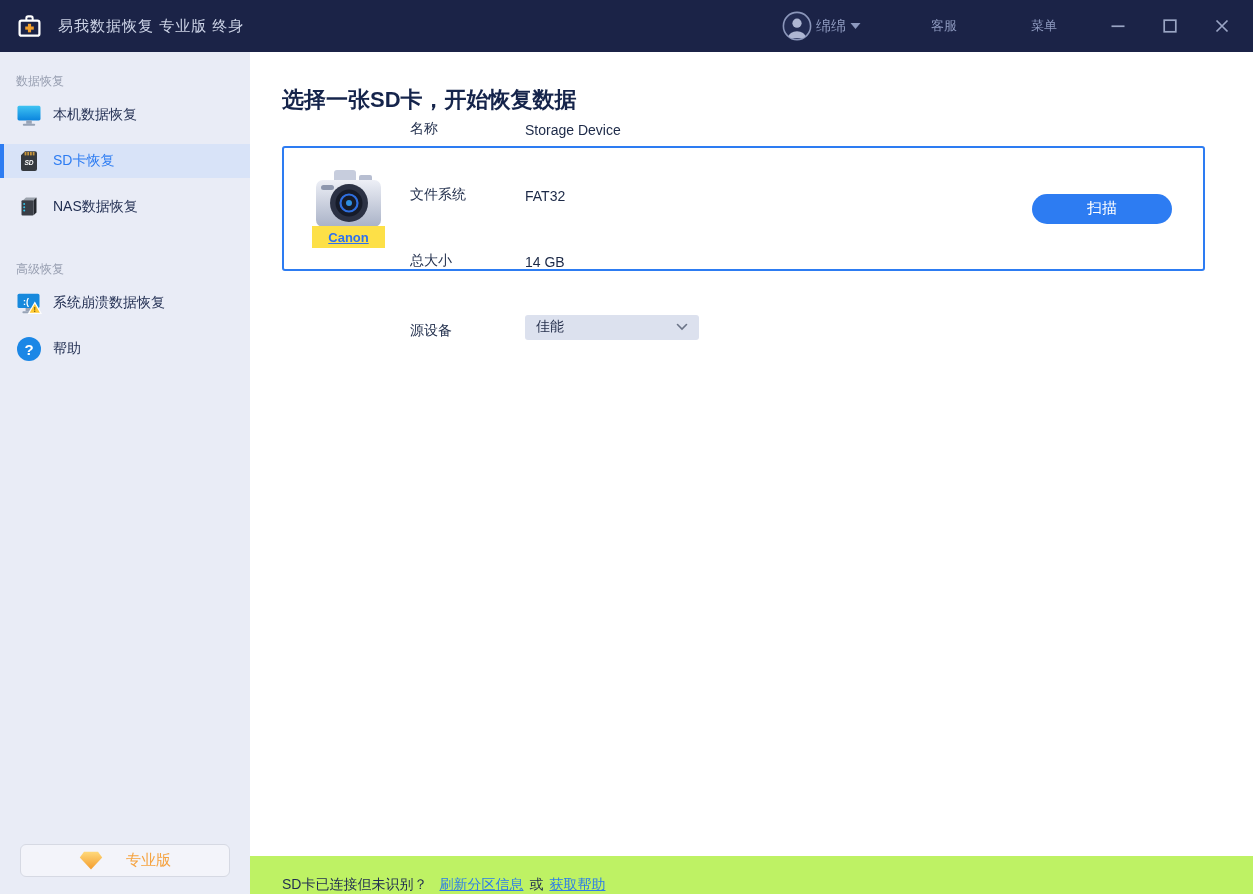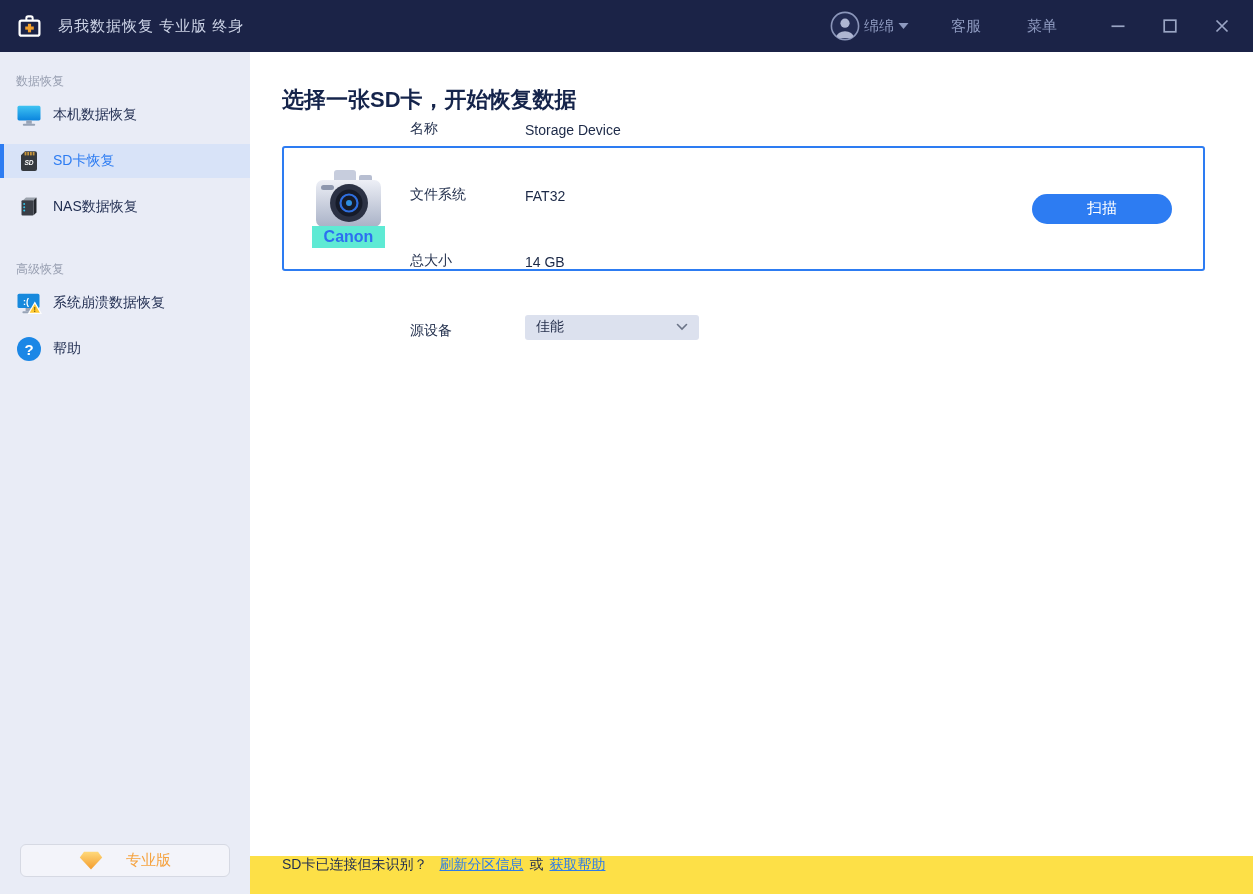--- a/index.html
+++ b/index.html
@@ -7,21 +7,21 @@
   body { font-family:"Liberation Sans","DejaVu Sans",sans-serif; background:#fff; }
   .window { width:1253px; height:894px; display:flex; flex-direction:column; }
 
   
   .titlebar { flex:0 0 52px; background:#1b2347; display:flex; align-items:center; padding:0 10px 0 14px; }
   .app-logo { width:30px; height:30px; display:flex; align-items:center; justify-content:center; }
   .app-title { color:#ccd3e6; font-size:15px; margin-left:14px; letter-spacing:1px; }
   .tb-right { margin-left:auto; display:flex; align-items:center; color:#8d99bf; }
   .account { display:flex; align-items:center; gap:4px; margin-right:42px; cursor:pointer; }
   .account .uname { font-size:15px; }
-  .tb-link { font-size:15px; margin-right:46px; cursor:pointer; }
+  .tb-link { font-size:13px; margin-right:46px; cursor:pointer;margin-left:28px; }
   .win-btn { width:30px; height:30px; display:flex; align-items:center; justify-content:center; margin-right:22px; color:#9aa5c4; cursor:pointer; }
   .win-btn:last-child { margin-right:6px; }
 
   
   .app-body { flex:1; display:flex; min-height:0; }
 
   
   .sidebar { flex:0 0 250px; width:250px; background:#e9ecf6; display:flex; flex-direction:column; padding-top:12px; }
   .section-label { font-size:12px; color:#99a0b2; padding:0 16px; height:18px; line-height:18px; margin:24px 0 8px; }
   .section-label.first { margin-top:8px; }
@@ -33,32 +33,32 @@
   .sidebar-spacer { flex:1; }
   .pro-btn { margin:0 20px 17px; height:33px; border:1px solid #d6d9e3; border-radius:6px; background:rgba(255,255,255,0.45); display:flex; align-items:center; justify-content:center; gap:23px; color:#f5a340; font-size:15px; cursor:pointer; }
 
   
   .main-col { flex:1; display:flex; flex-direction:column; background:#fff; min-width:0; }
   .main-content { flex:1; padding:33px 48px 0 32px; }
   .heading { font-size:22px; font-weight:600; color:#15244b; margin-bottom:31px; }
 
   .device-card { border:2px solid #2d7cf2; border-radius:3px; height:125px; display:flex; align-items:center; padding:0 31px 0 28px; background:#fff; cursor:pointer; }
   .device-visual { width:73px; flex:0 0 73px; display:flex; flex-direction:column; align-items:center; margin-right:25px; }
-  .brand-chip { width:73px; height:22px; background:#5eead4; color:#2d6ff0; font-weight:bold; font-size:16px; display:flex; align-items:center; justify-content:center; margin-top:-3px; }
+  .brand-chip { width:73px; height:22px; background:#fde047; color:#2d6ff0; font-weight:bold; font-size:13px; display:flex; align-items:center; justify-content:center; margin-top:-3px;text-decoration:underline; }
   .fields { display:flex; flex-direction:column; gap:6px; }
   .field-row { display:flex; align-items:flex-end; height:21px; font-size:14px;margin-top:39px; }
   .field-row.dd-row { height:25px; }
   .field-label { width:115px; color:#25324f; }
   .field-value { color:#1c2947; }
   .dropdown { width:174px; height:25px; background:#dce1ee; border-radius:3px; display:flex; align-items:center; padding:0 11px; font-size:14px; color:#28324e; cursor:pointer; }
   .dropdown .chev { margin-left:auto; display:flex; }
   .scan-btn { margin-left:auto; width:140px; height:30px; background:#2d7cf2; color:#fff; border:none; border-radius:15px; font-size:15px; font-family:inherit; cursor:pointer; }
 
   
-  .statusbar { flex:0 0 38px; background:#fde047; display:flex; align-items:flex-start; padding:0 32px; font-size:14px; color:#1f2c50; }
+  .statusbar { flex:0 0 38px; background:#bef264; display:flex; align-items:flex-end; padding:0 32px; font-size:14px; color:#1f2c50; }
   .statusbar .q { margin-right:12px; }
   .status-link { color:#2d7ce9; text-decoration:underline; cursor:pointer; }
   .statusbar .conj { margin:0 6px; }
 </style>
 </head>
 <body>
 
 <div class="window">
 
   <div class="titlebar">

